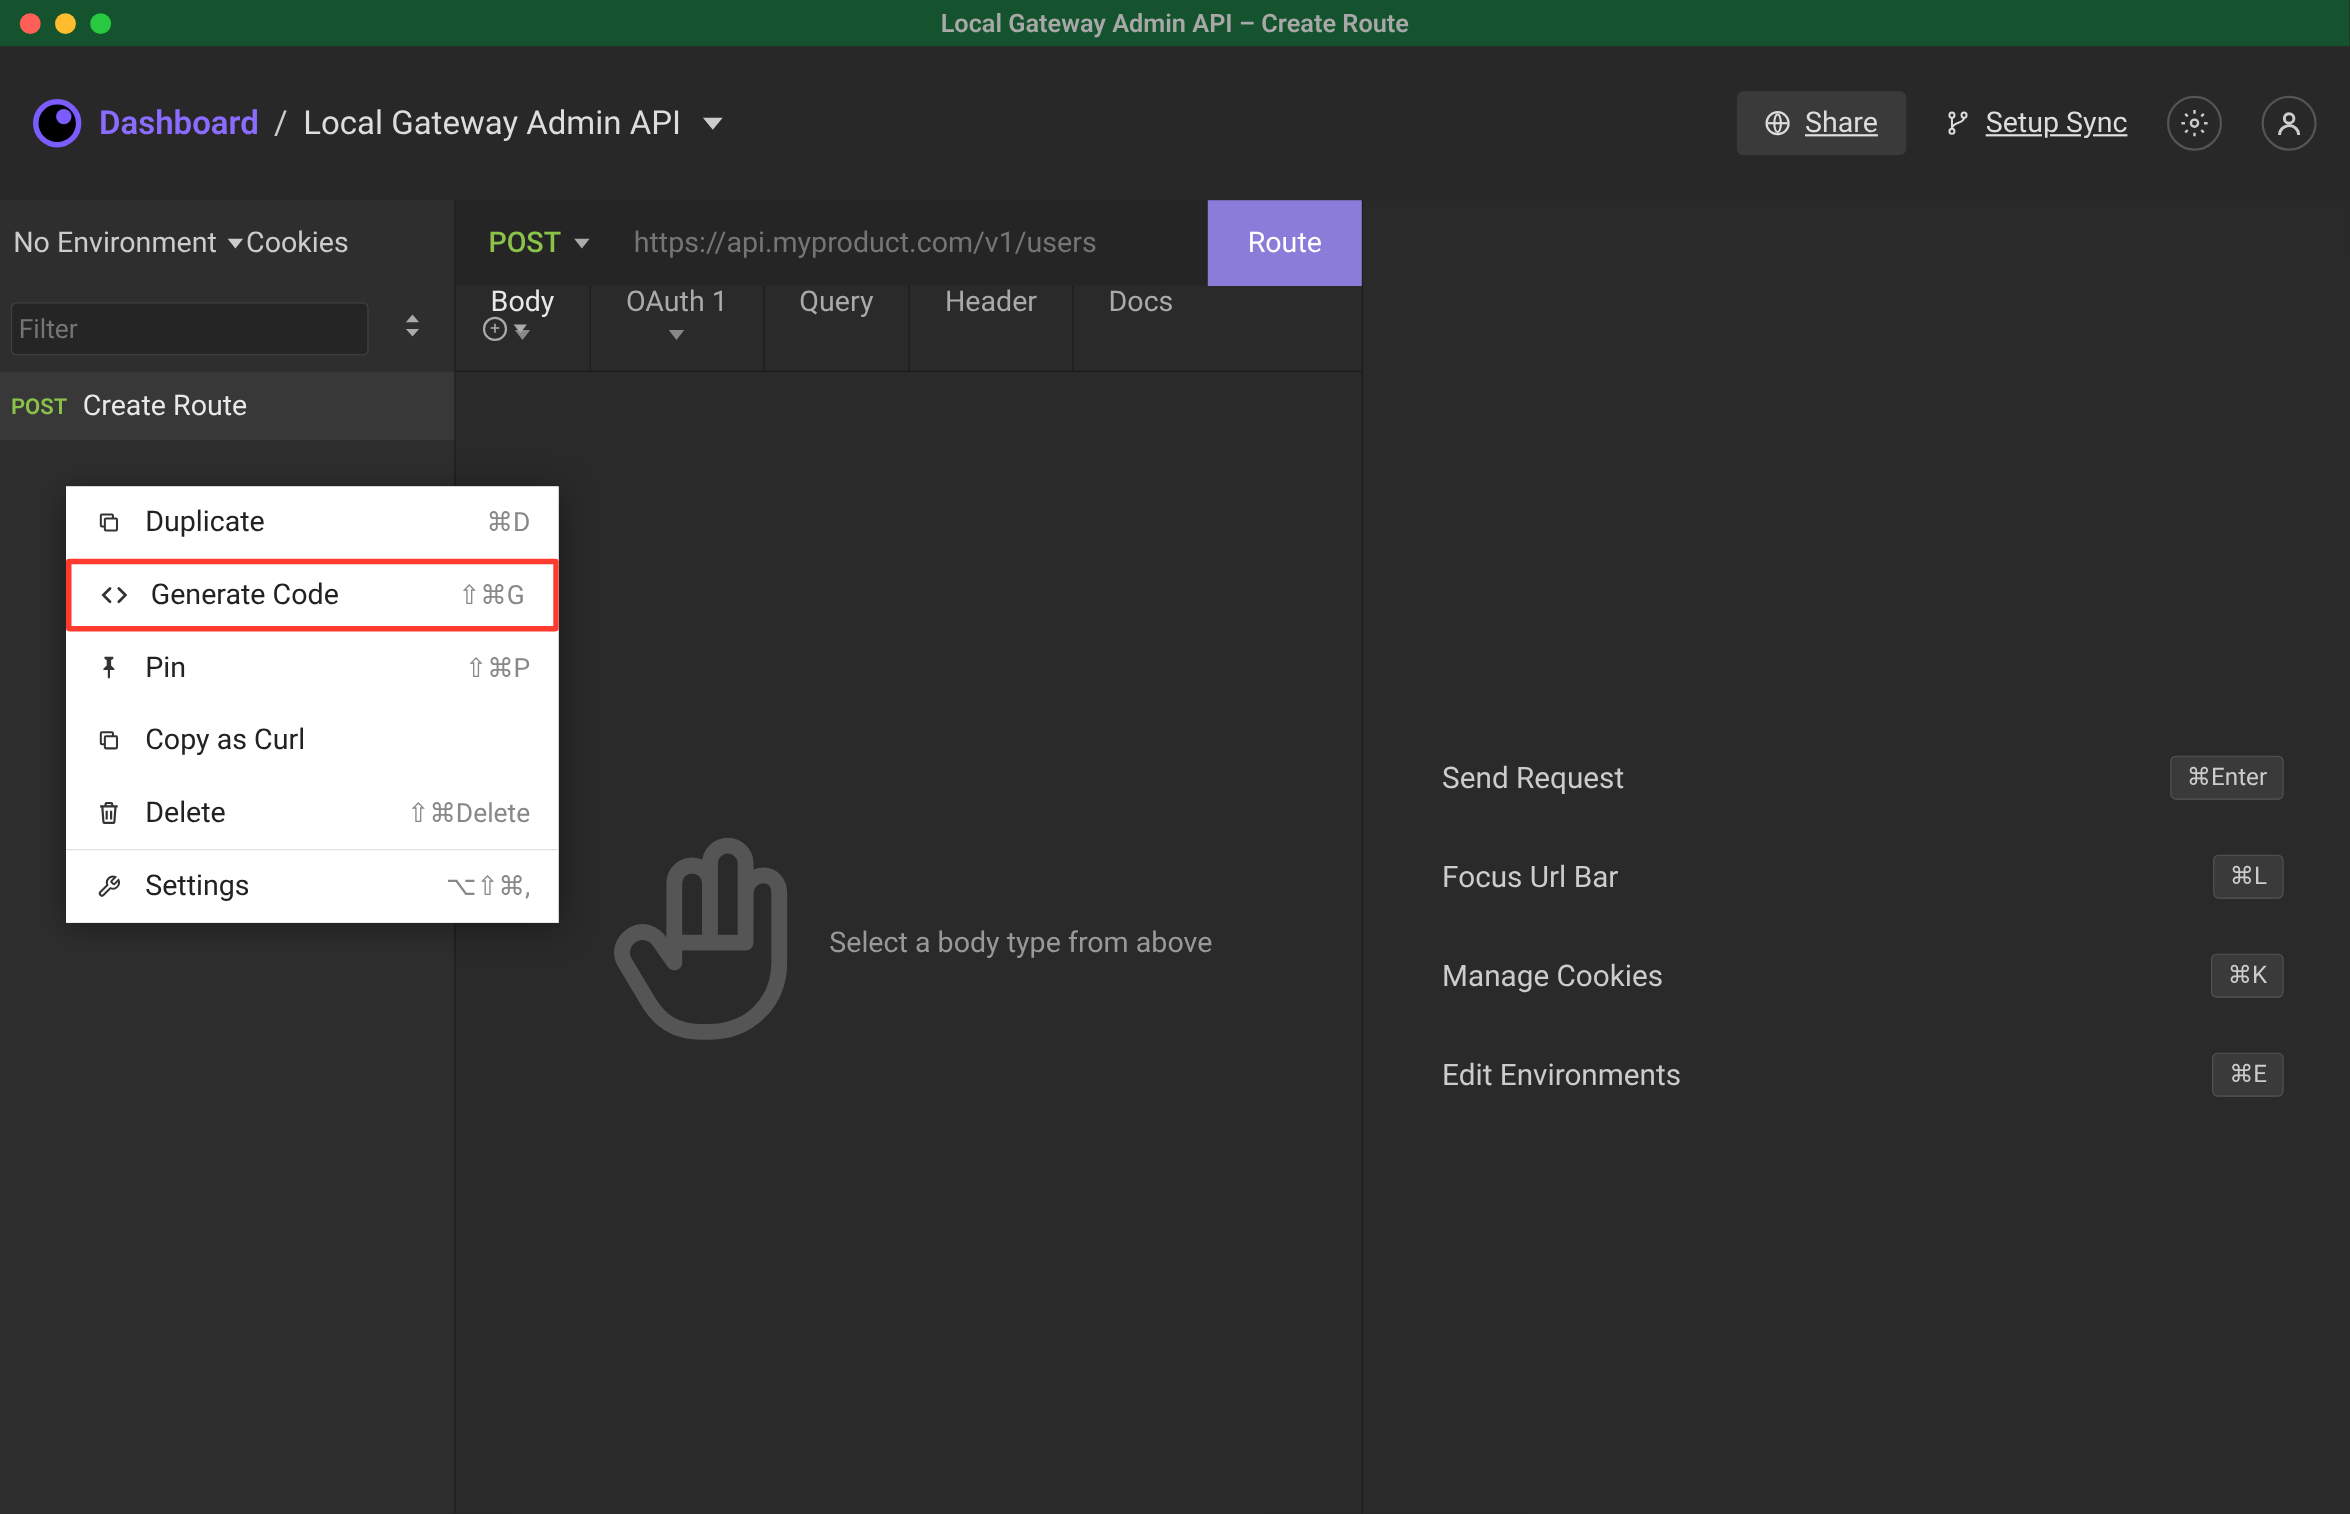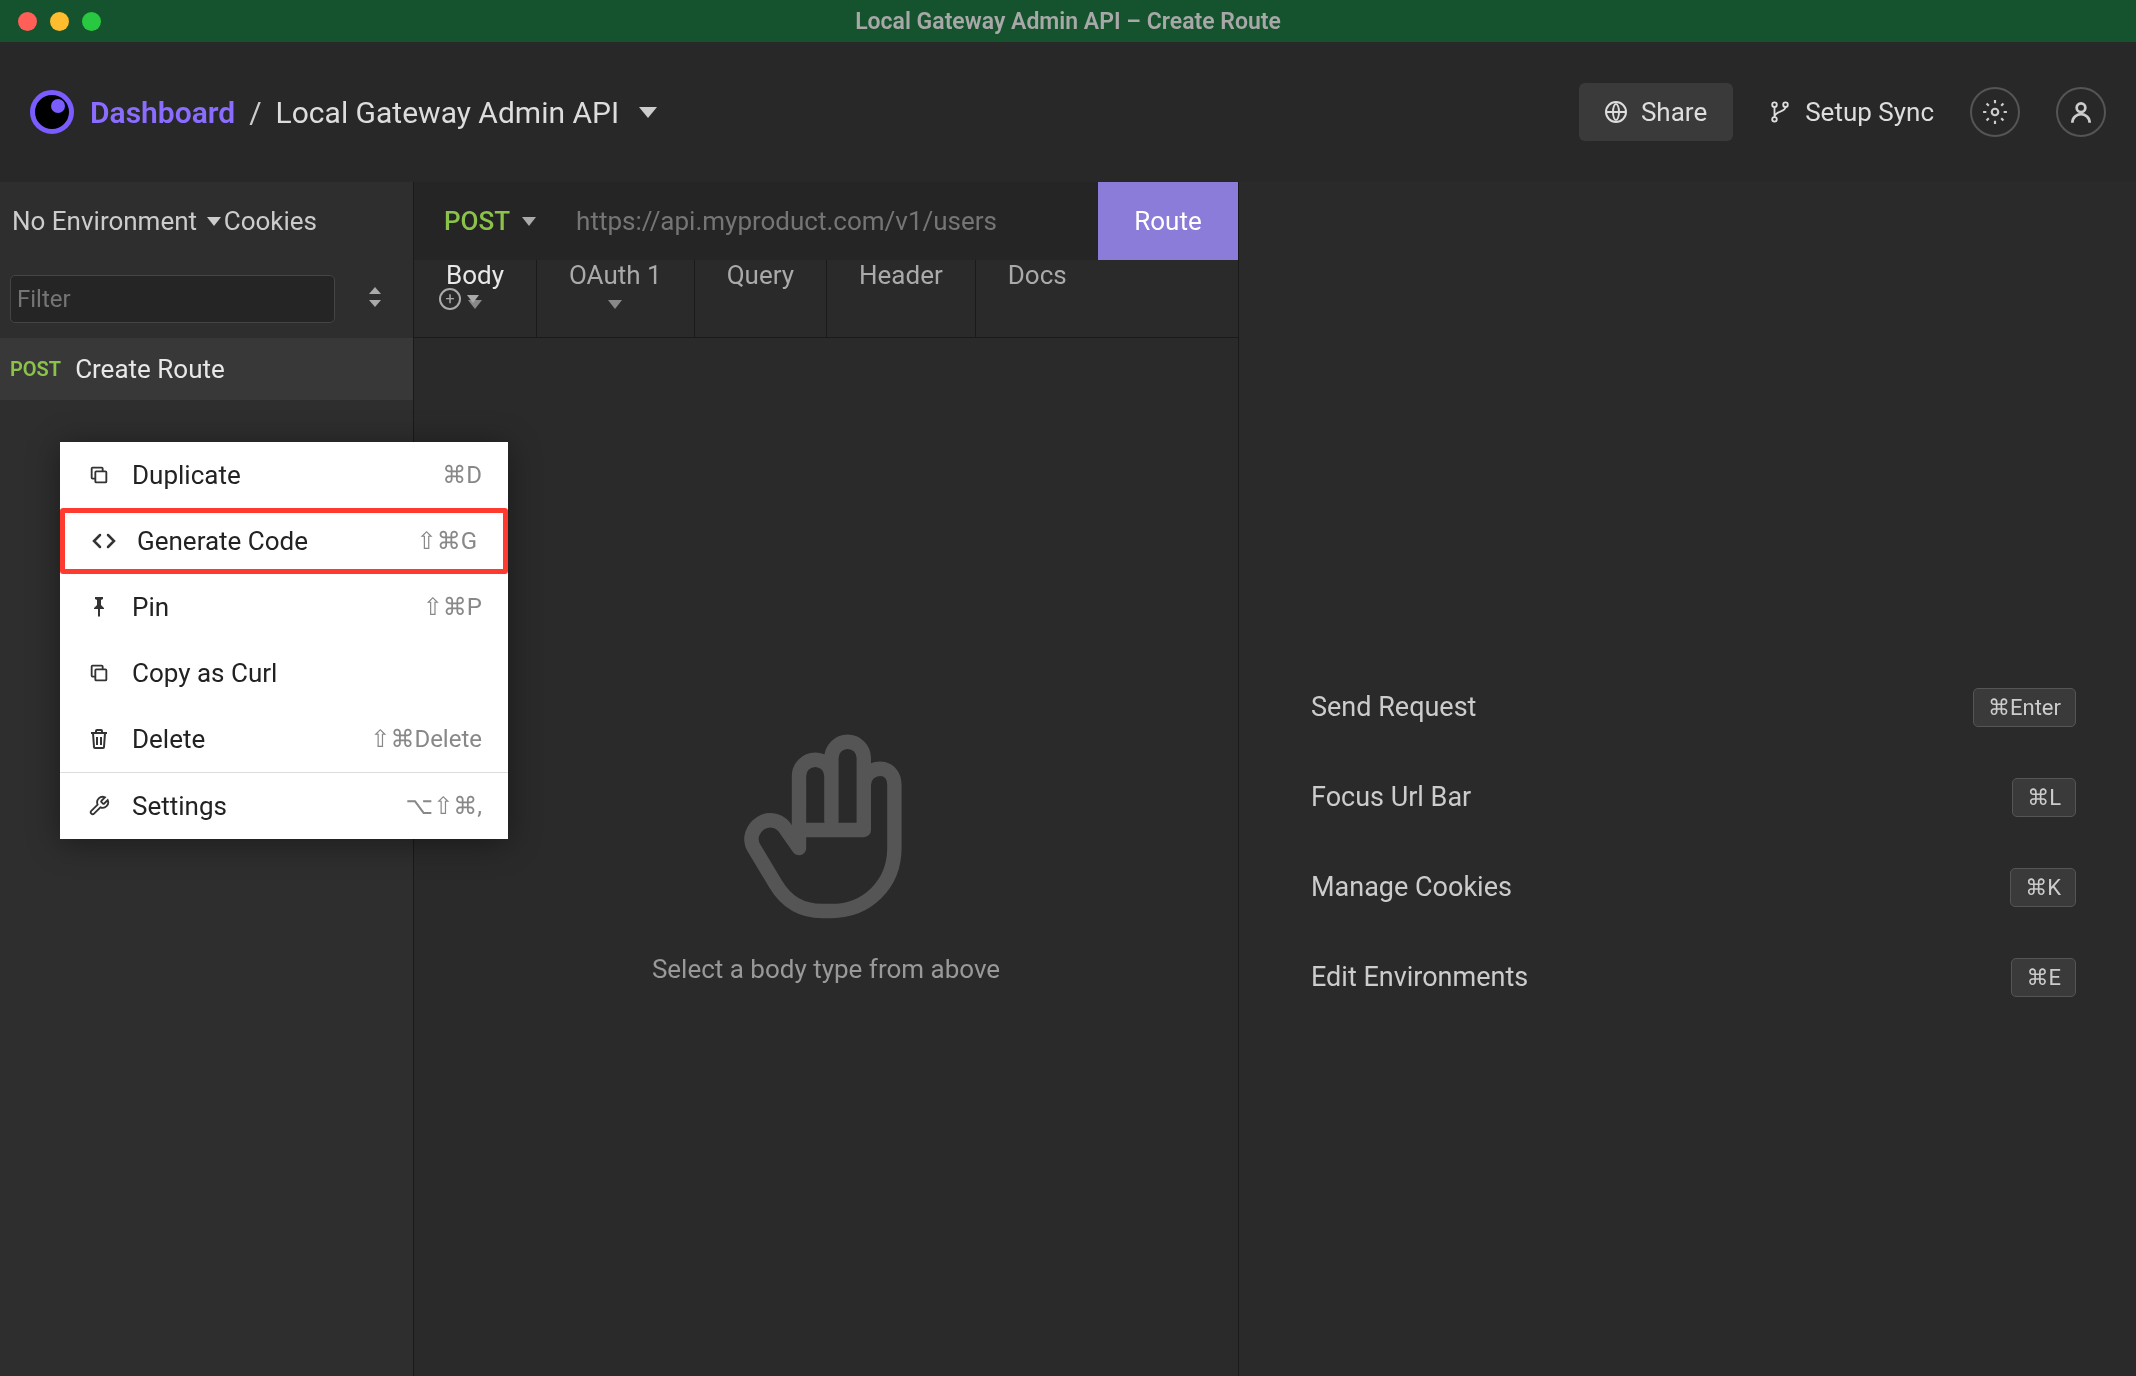--- a/index.html
+++ b/index.html
@@ -95,20 +95,21 @@
       height: 0;
       border-left: 9px solid transparent;
       border-right: 9px solid transparent;
       border-top: 11px solid #ccc;
       margin-left: 6px;
     }
     .header-right {
       display: flex;
       align-items: center;
       gap: 36px;
+      text-decoration: underline;
     }
     .share-btn {
       display: flex;
       align-items: center;
       gap: 14px;
       background: #3a3a3a;
       padding: 14px 26px;
       border-radius: 6px;
       font-size: 26px;
       color: #ddd;
@@ -382,21 +383,21 @@
       border-left: 7px solid transparent;
       border-right: 7px solid transparent;
       border-top: 9px solid #888;
     }
     .tab:last-child {
       border-right: none;
     }
     .body-placeholder {
       flex: 1;
       display: flex;
-      flex-direction: column;
+      flex-direction: row;
       align-items: center;
       justify-content: center;
       gap: 24px;
     }
     .hand-icon {
       width: 180px;
       height: 200px;
       color: #555;
     }
     .body-placeholder-text {

